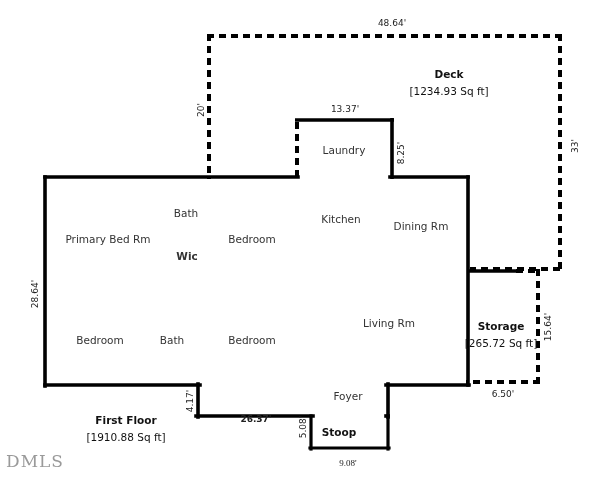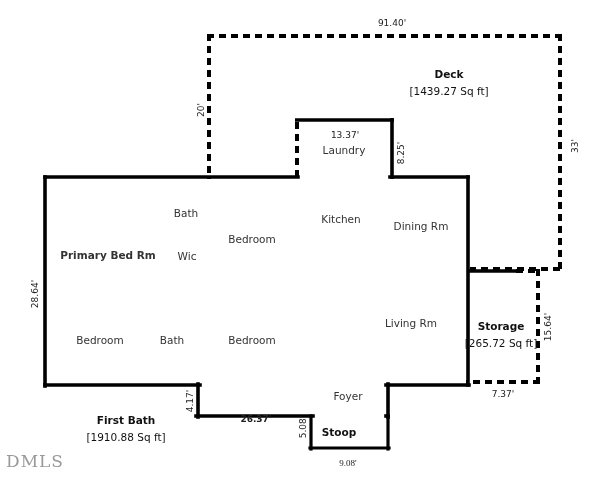--- a/index.html
+++ b/index.html
@@ -102,49 +102,49 @@
   </g>
 
   <g fill="none" stroke="#000000" stroke-width="3.2" stroke-linecap="square" stroke-linejoin="miter">
     <path d="M 311 416 L 311 449"></path>
     <path d="M 310 448 L 389 448"></path>
     <path d="M 388 449 L 388 416"></path>
   </g>
 </svg>
 
 <div class="lbl area-name" style="left:449px; top:74px;">Deck</div>
-<div class="lbl area-sq" style="left:449px; top:91px;">[1439.27 Sq ft]</div>
+<div class="lbl area-sq" style="left:449px; top:91px;">[1234.93 Sq ft]</div>
 
 <div class="lbl area-name" style="left:501px; top:326px;">Storage</div>
 <div class="lbl area-sq" style="left:501px; top:343px;">[265.72 Sq ft]</div>
 
-<div class="lbl area-name" style="left:126px; top:420px;">First Bath</div>
+<div class="lbl area-name" style="left:126px; top:420px;">First Floor</div>
 <div class="lbl area-sq" style="left:126px; top:437px;">[1910.88 Sq ft]</div>
 
 <div class="lbl area-name" style="left:339px; top:432px;">Stoop</div>
 
 <div class="lbl room" style="left:344px; top:150px;">Laundry</div>
 <div class="lbl room" style="left:186px; top:213px;">Bath</div>
-<div class="lbl room" style="left:108px; top:255px;font-weight:bold;">Primary Bed Rm</div>
+<div class="lbl room" style="left:108px; top:239px;">Primary Bed Rm</div>
 <div class="lbl room" style="left:252px; top:239px;">Bedroom</div>
-<div class="lbl room" style="left:187px; top:256px;">Wic</div>
+<div class="lbl room" style="left:187px; top:256px;font-weight:bold;">Wic</div>
 <div class="lbl room" style="left:341px; top:219px;">Kitchen</div>
 <div class="lbl room" style="left:421px; top:226px;">Dining Rm</div>
-<div class="lbl room" style="left:389px; top:323px;margin-left:22px;">Living Rm</div>
+<div class="lbl room" style="left:389px; top:323px;">Living Rm</div>
 <div class="lbl room" style="left:100px; top:340px;">Bedroom</div>
 <div class="lbl room" style="left:172px; top:340px;">Bath</div>
 <div class="lbl room" style="left:252px; top:340px;">Bedroom</div>
 <div class="lbl room" style="left:348px; top:396px;">Foyer</div>
 
-<div class="lbl dim" style="left:392px; top:23px;">91.40'</div>
+<div class="lbl dim" style="left:392px; top:23px;">48.64'</div>
 <div class="lbl dim vert" style="left:201px; top:110px;">20'</div>
 <div class="lbl dim vert" style="left:575px; top:146px;">33'</div>
-<div class="lbl dim" style="left:345px; top:109px;margin-top:26px;">13.37'</div>
+<div class="lbl dim" style="left:345px; top:109px;">13.37'</div>
 <div class="lbl dim vert" style="left:401px; top:153px;">8.25'</div>
 <div class="lbl dim vert" style="left:35px;  top:294px;">28.64'</div>
 <div class="lbl dim vert" style="left:548px; top:327px;">15.64'</div>
-<div class="lbl dim" style="left:503px; top:394px;">7.37'</div>
+<div class="lbl dim" style="left:503px; top:394px;">6.50'</div>
 <div class="lbl dim vert" style="left:190px; top:401px;">4.17'</div>
 <div class="lbl dim" style="left:256px; top:419px;font-weight:bold;">26.37'</div>
 <div class="lbl dim vert" style="left:303px; top:427px;">5.08'</div>
 <div class="lbl dim" style="left:348px; top:463px;font-family:Liberation Serif, serif;">9.08'</div>
 
 <div class="watermark">DMLS</div>
 
 </body></html>

